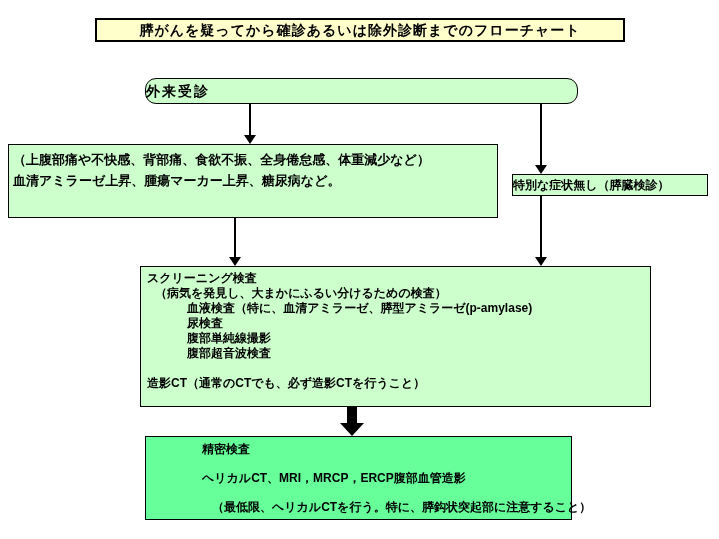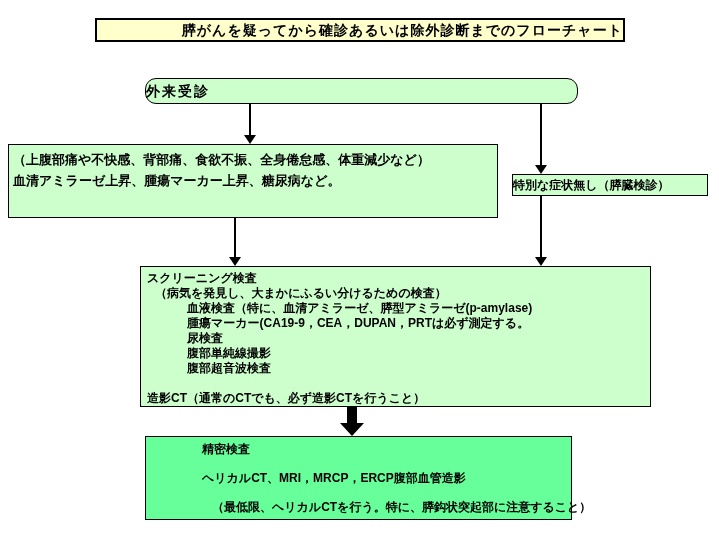--- a/index.html
+++ b/index.html
@@ -16,21 +16,21 @@
     border:1px solid #000;
     box-sizing:border-box;
     font-weight:bold;
     font-size:13px;
     line-height:1.35;
   }
   .title-box{
     left:95px;top:18px;width:530px;height:24px;
     background:var(--title-bg,#ffffcc);
     border:2px solid #000;
-    display:flex;align-items:center;justify-content:flex-end;
+    display:flex;align-items:center;justify-content:center;
     font-size:14px;letter-spacing:1px;
   }
   .outpatient-box{
     left:145px;top:78px;width:433px;height:26px;
     background:var(--pale-green,#ccffcc);
     display:flex;align-items:center;
     letter-spacing:2px;font-size:14px;border-radius:11px;
   }
   .symptoms-box{
     left:8px;top:144px;width:490px;height:74px;
@@ -131,21 +131,20 @@
 
   <div class="arrow" style="left:534px;top:196px;width:14px;height:70px;">
     <div class="stem"></div>
     <div class="head"></div>
   </div>
 
   <div class="box screening-box">
     <div class="ln">スクリーニング検査</div>
     <div class="ln ind1">（病気を発見し、大まかにふるい分けるための検査）</div>
     <div class="ln ind2">血液検査（特に、血清アミラーゼ、膵型アミラーゼ(p-amylase)</div>
-    <div class="ln ind2">腫瘍マーカー(CA19-9，CEA，DUPAN，PRTは必ず測定する。</div>
     <div class="ln ind2">尿検査</div>
     <div class="ln ind2">腹部単純線撮影</div>
     <div class="ln ind2">腹部超音波検査</div>
     <div class="ln gap"></div>
     <div class="ln">造影CT（通常のCTでも、必ず造影CTを行うこと）</div>
   </div>
 
   <div class="arrow thick" style="left:338px;top:407px;width:28px;height:29px;">
     <div class="stem"></div>
     <div class="head"></div>

